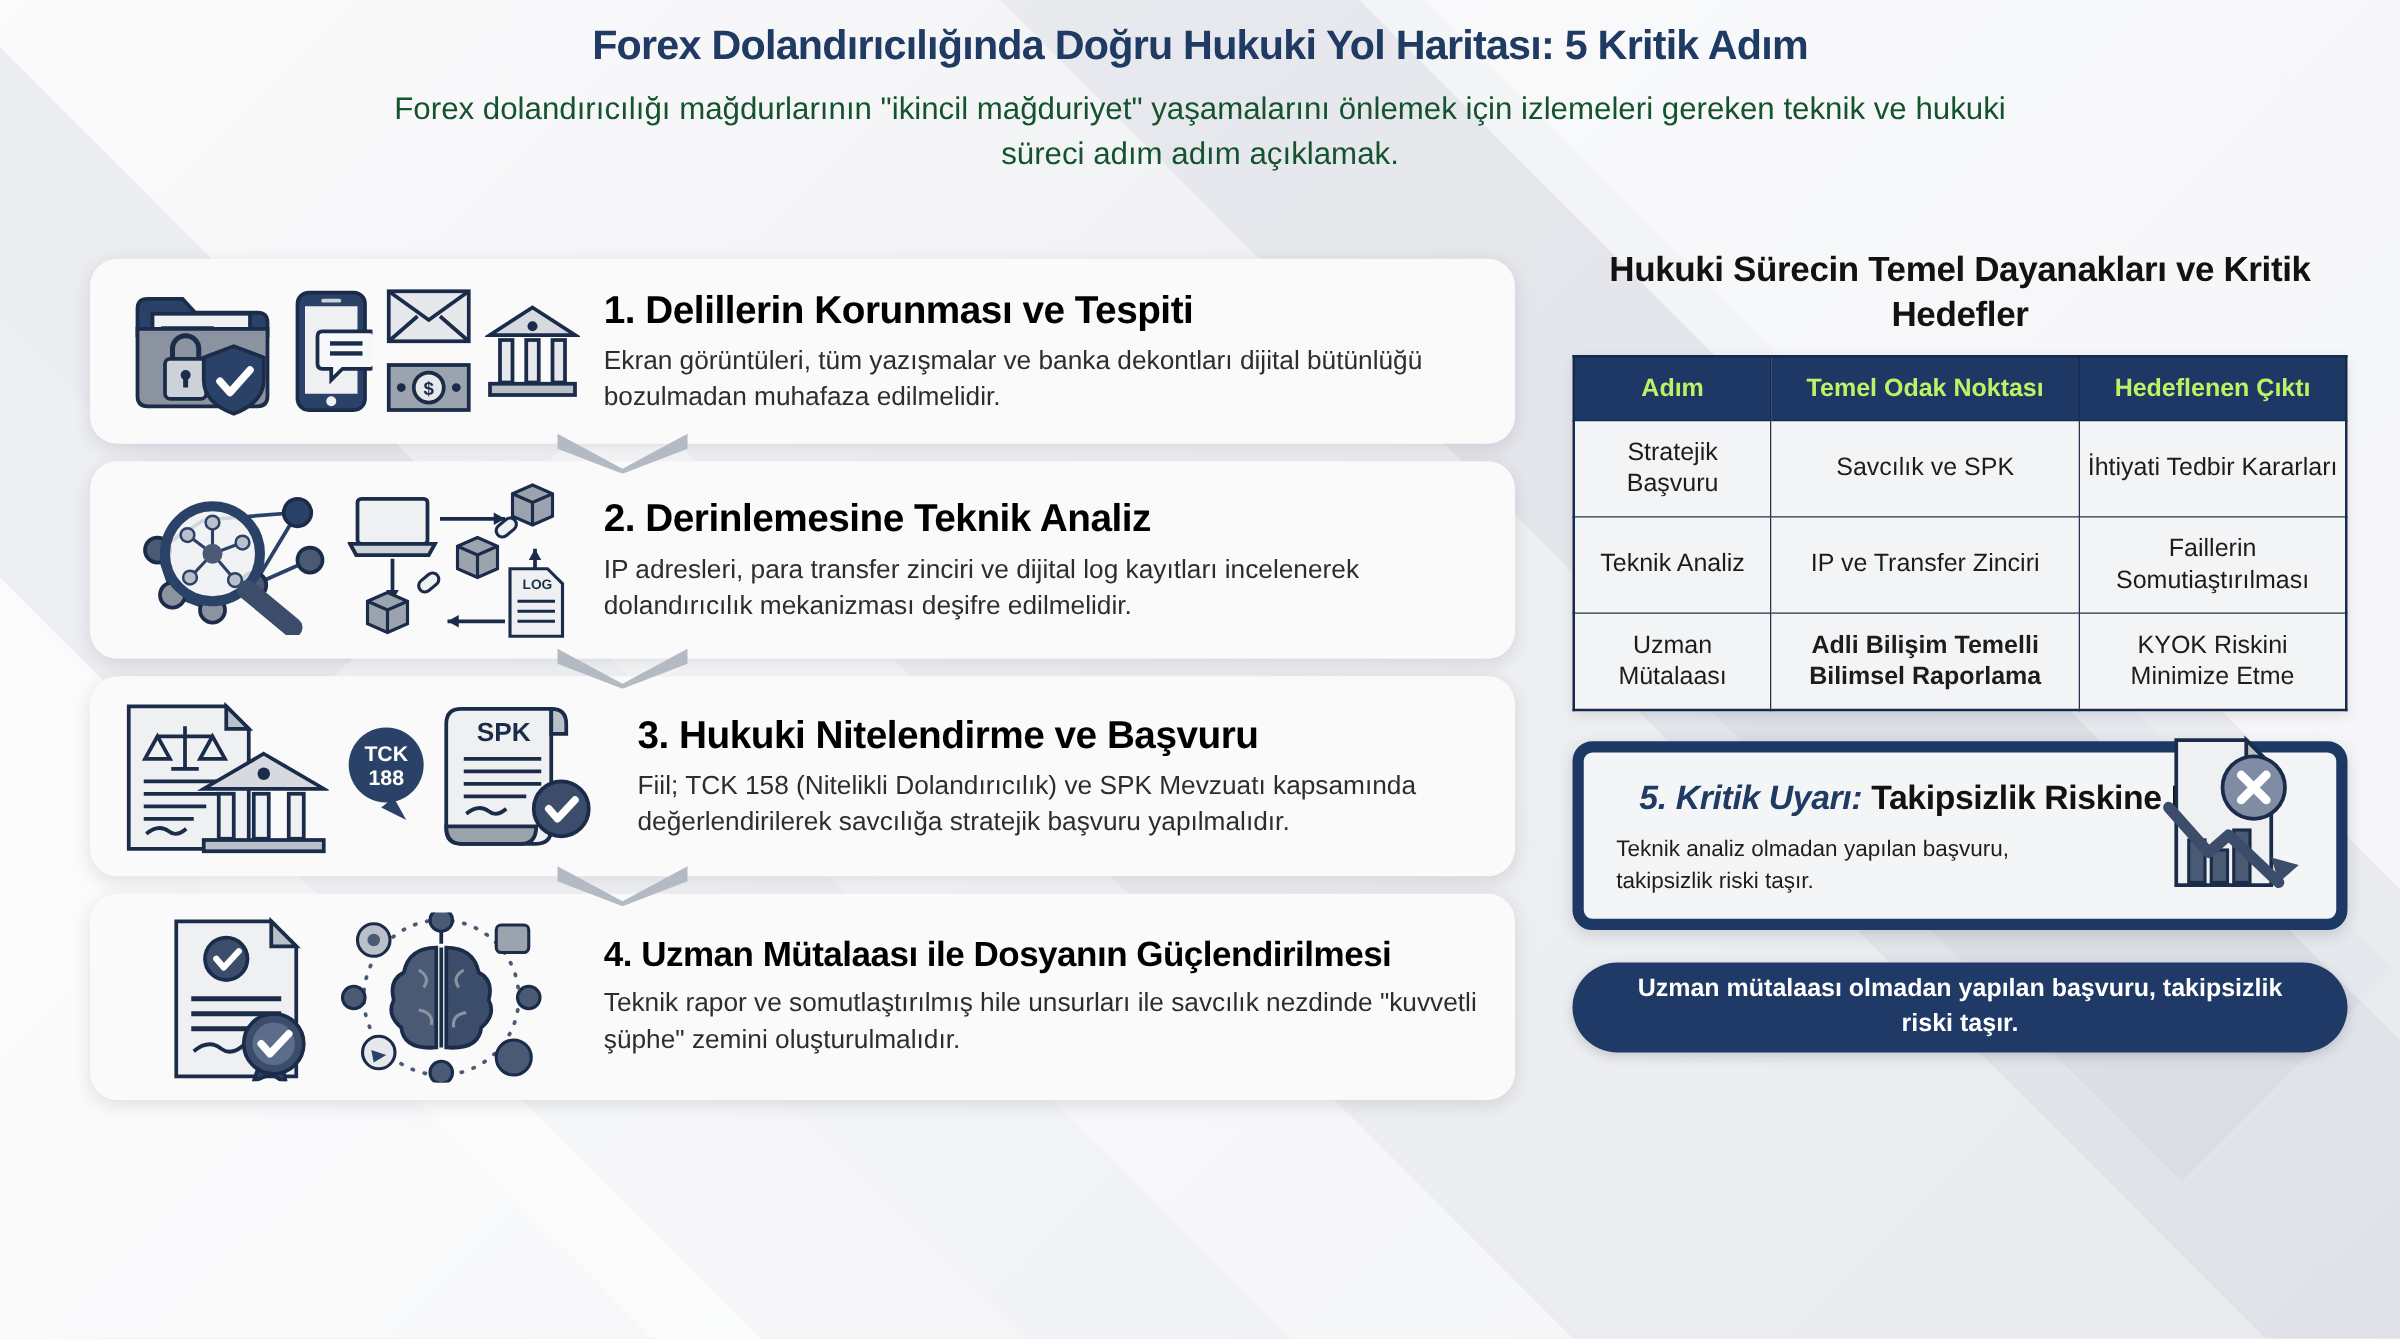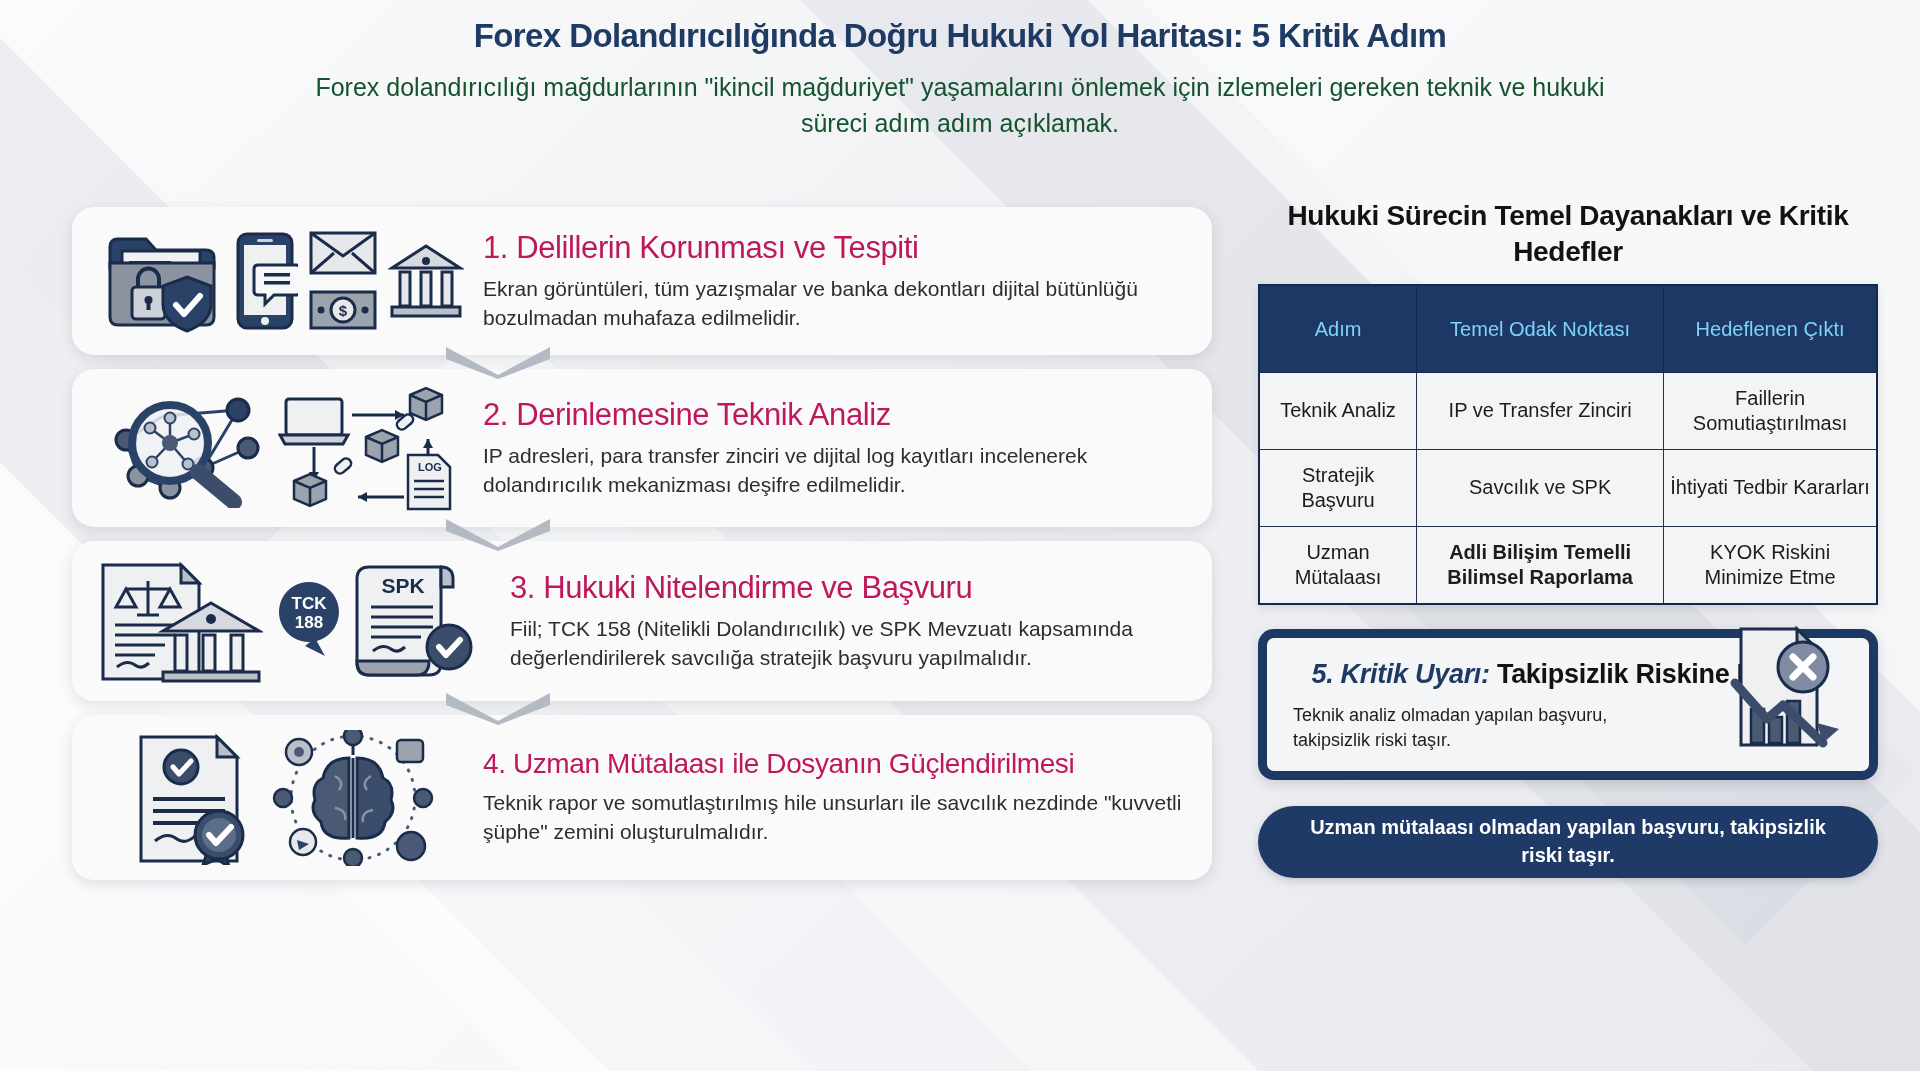--- a/index.html
+++ b/index.html
@@ -84,22 +84,22 @@
     display: flex;
     align-items: center;
     justify-content: center;
     gap: 10px;
   }
 
   .step-text { padding-left: 8px; }
 
   .step-title {
     font-size: 31px;
-    font-weight: 400;
-    color: #be185d;
+    font-weight: 700;
+    color: #000000;
     letter-spacing: -0.4px;
     margin-bottom: 9px;
   }
   .step-card.s4 .step-title { font-size: 28px; }
 
   .step-desc {
     font-size: 21px;
     line-height: 1.38;
     color: #2d2d2d;
   }
@@ -129,24 +129,24 @@
 
   #facts-table {
     width: 620px;
     border-collapse: collapse;
     border: 2px solid #16294a;
     background: #f4f5f7;
     box-shadow: 0 3px 9px rgba(40,50,70,0.12);
   }
   #facts-table th {
     background: #1e3866;
-    color: #7dd3fc;
+    color: #bef264;
     font-size: 20px;
-    font-weight: 400;
-    padding: 31px 6px;
+    font-weight: 700;
+    padding: 13px 6px;
     line-height: 1.2;
     border: 1px solid #16294a;
   }
   #facts-table td {
     font-size: 20px;
     color: #1c1c1c;
     text-align: center;
     padding: 13px 6px;
     line-height: 1.25;
     border: 1px solid #23324d;
@@ -477,28 +477,28 @@
   <table id="facts-table">
     <thead>
       <tr>
         <th class="c1">Adım</th>
         <th class="c2">Temel Odak Noktası</th>
         <th class="c3">Hedeflenen Çıktı</th>
       </tr>
     </thead>
     <tbody>
       <tr>
+        <td class="c1">Stratejik Başvuru</td>
+        <td class="c2">Savcılık ve SPK</td>
+        <td class="c3">İhtiyati Tedbir Kararları</td>
+      </tr>
+      <tr>
         <td class="c1">Teknik Analiz</td>
         <td class="c2">IP ve Transfer Zinciri</td>
         <td class="c3">Faillerin Somutiaştırılması</td>
-      </tr>
-      <tr>
-        <td class="c1">Stratejik Başvuru</td>
-        <td class="c2">Savcılık ve SPK</td>
-        <td class="c3">İhtiyati Tedbir Kararları</td>
       </tr>
       <tr>
         <td class="c1">Uzman Mütalaası</td>
         <td class="c2 bold">Adli Bilişim Temelli Bilimsel Raporlama</td>
         <td class="c3">KYOK Riskini Minimize Etme</td>
       </tr>
     </tbody>
   </table>
 
   <div id="warn-box">

